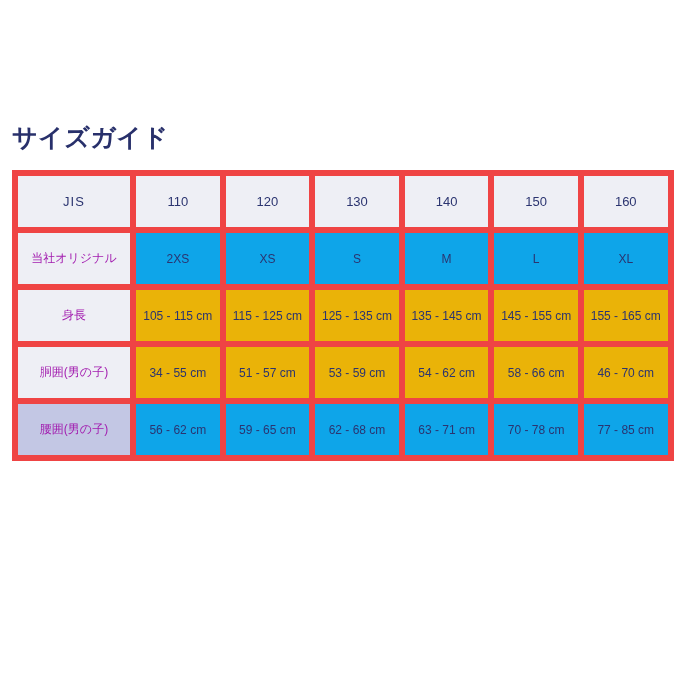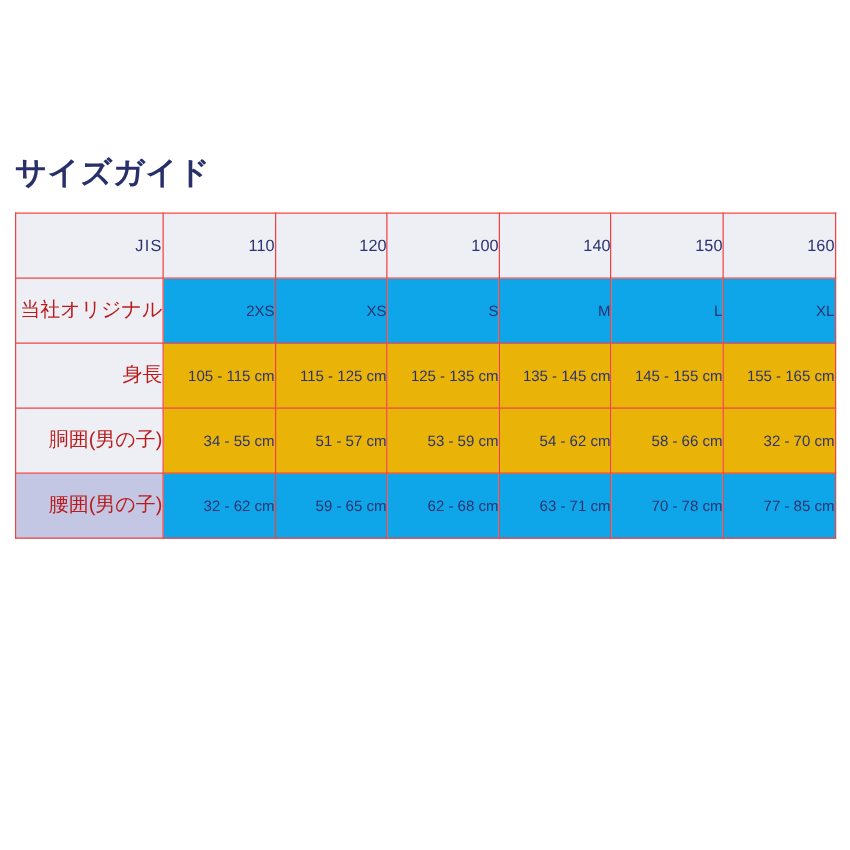--- a/index.html
+++ b/index.html
@@ -41,45 +41,45 @@
     table-layout: fixed;
     width: 656px;
     font-size: 12px;
     color: #2b3470;
   }
   table.size-guide col.label-col { width: 118px; }
   table.size-guide col.data-col  { width: 89.6px; }
 
   table.size-guide th,
   table.size-guide td {
-    border: 1px solid #ef4444;
-    text-align: right;
+    border: 6px solid #ef4444;
+    text-align: center;
     vertical-align: middle;
     padding: 0;
     height: 51px;
     font-weight: normal;
   }
   
   .hdr-cell {
     background: #eeeff5;
     font-weight: bold;
     font-size: 13px;
     color: #2b3470;
     height: 60px;
   }
   .hdr-cell.jis {
     font-size: 13px;
     letter-spacing: 1px;
   }
   
   .row-label {
     background: #eeeff5;
-    font-size: 16px;
+    font-size: 12px;
     font-weight: bold;
-    color: #b91c1c;
+    color: #a21caf;
   }
   
   .cell-shade {
     background: #0ea5e9;
   }
   .cell-plain {
     background: #eab308;
   }
   .row-label.shade {
     background: #c3c7e4;
@@ -101,21 +101,21 @@
         <col class="data-col">
         <col class="data-col">
         <col class="data-col">
         <col class="data-col">
       </colgroup>
       <thead>
         <tr>
           <th class="hdr-cell jis">JIS</th>
           <th class="hdr-cell">110</th>
           <th class="hdr-cell">120</th>
-          <th class="hdr-cell">100</th>
+          <th class="hdr-cell">130</th>
           <th class="hdr-cell">140</th>
           <th class="hdr-cell">150</th>
           <th class="hdr-cell">160</th>
         </tr>
       </thead>
       <tbody>
 
         <tr>
           <td class="row-label">当社オリジナル</td>
           <td class="cell-shade">2XS</td>
@@ -137,26 +137,26 @@
         </tr>
 
 
         <tr>
           <td class="row-label">胴囲(男の子)</td>
           <td class="cell-plain">34 - 55 cm</td>
           <td class="cell-plain">51 - 57 cm</td>
           <td class="cell-plain">53 - 59 cm</td>
           <td class="cell-plain">54 - 62 cm</td>
           <td class="cell-plain">58 - 66 cm</td>
-          <td class="cell-plain">32 - 70 cm</td>
+          <td class="cell-plain">46 - 70 cm</td>
         </tr>
 
         <tr>
           <td class="row-label shade">腰囲(男の子)</td>
-          <td class="cell-shade">32 - 62 cm</td>
+          <td class="cell-shade">56 - 62 cm</td>
           <td class="cell-shade">59 - 65 cm</td>
           <td class="cell-shade">62 - 68 cm</td>
           <td class="cell-shade">63 - 71 cm</td>
           <td class="cell-shade">70 - 78 cm</td>
           <td class="cell-shade">77 - 85 cm</td>
         </tr>
 
       </tbody>
     </table>
   </div>

